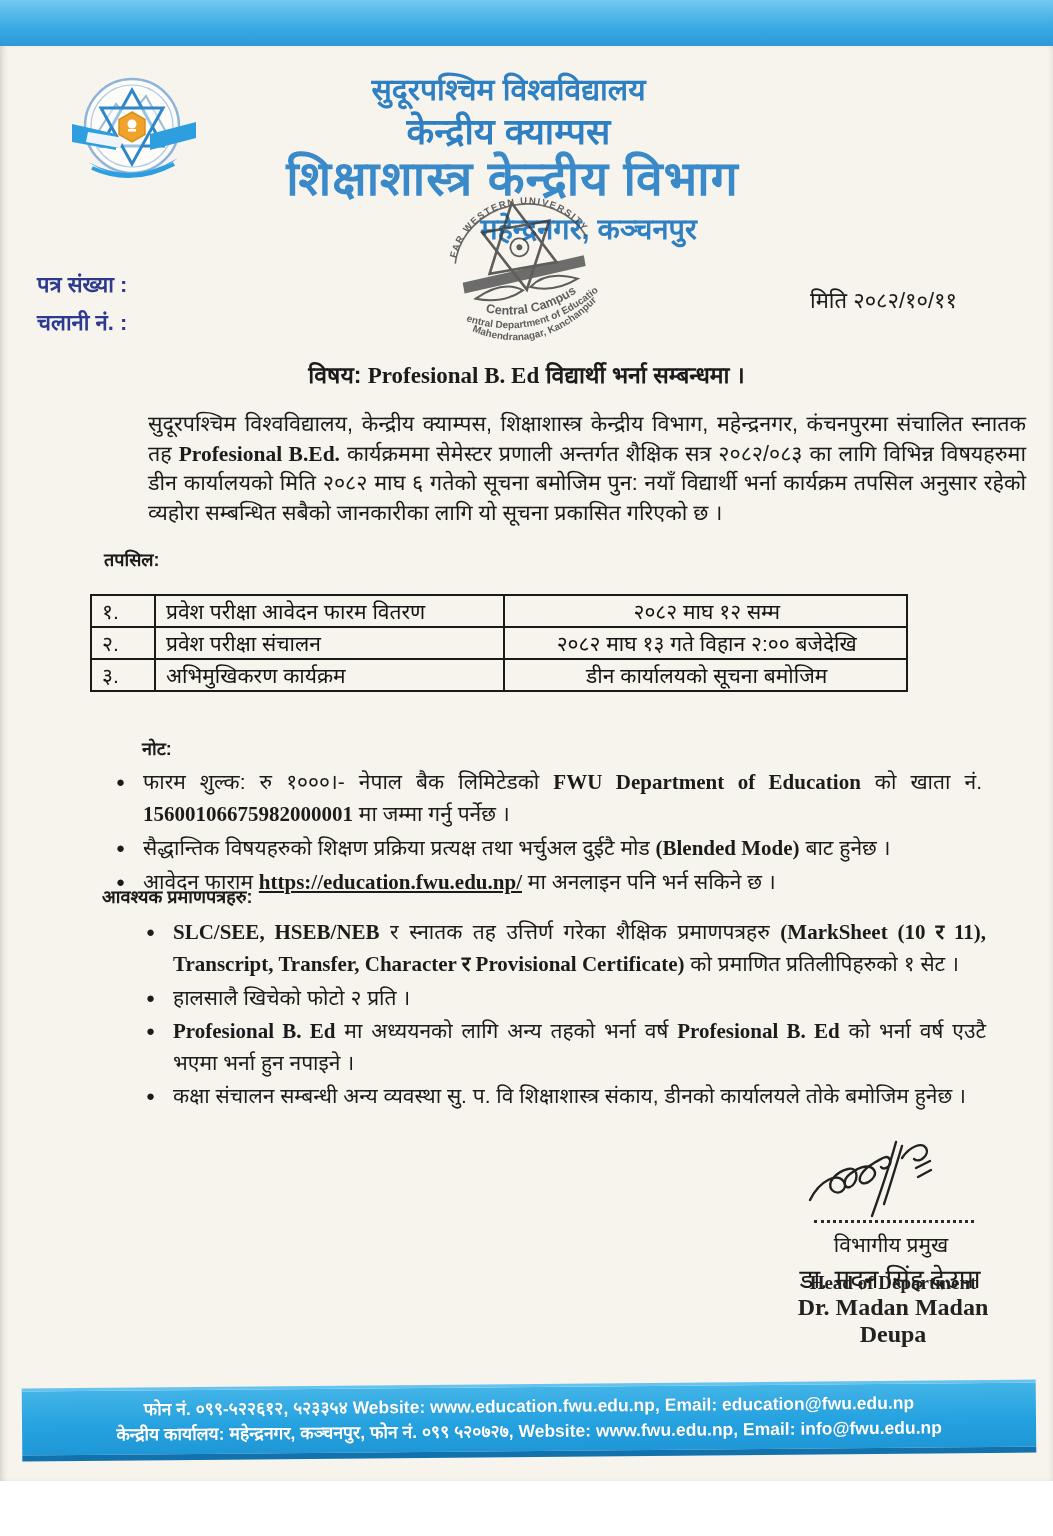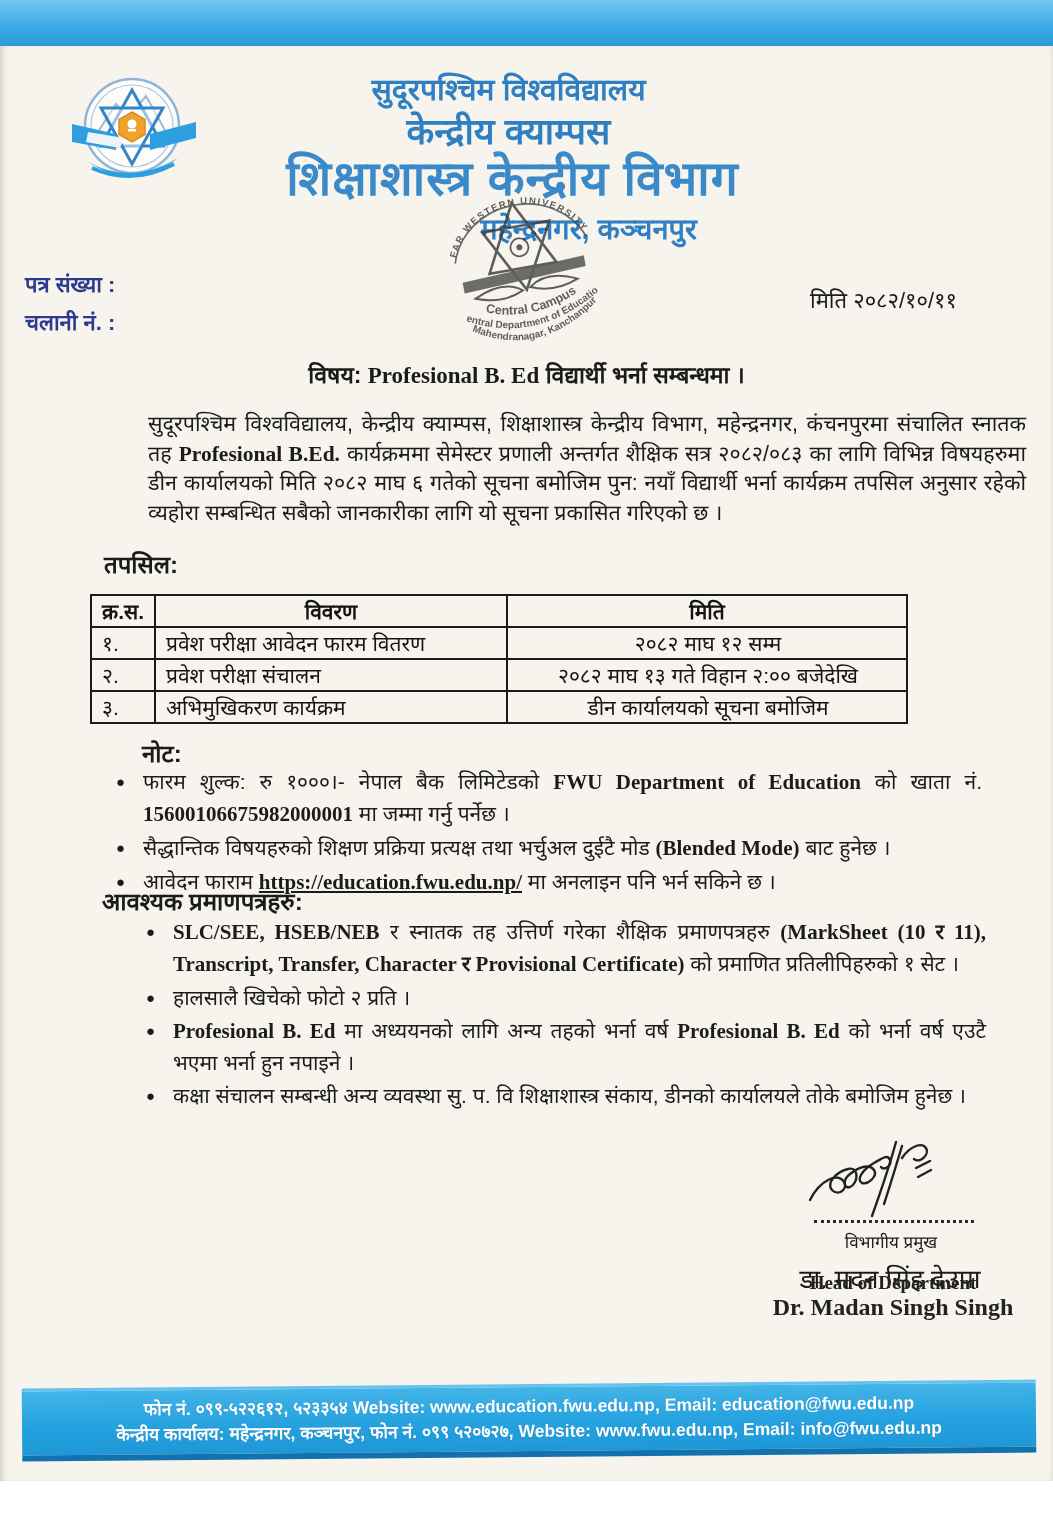--- a/index.html
+++ b/index.html
@@ -12,48 +12,48 @@
     border-bottom:2px solid #bfe2f2;}
   .paper{left:0;top:46px;width:1053px;height:1435px;background:#f7f4ee;
     box-shadow:inset 6px 0 8px -6px rgba(120,110,90,.45), inset -4px 0 6px -5px rgba(120,110,90,.3);}
 
   .lh{left:0;width:1053px;text-align:center;color:#2f80c2;}
   .lh1{top:68px;font-size:30px;font-weight:600;transform:translateX(-18px);}
   .lh2{top:106px;font-size:36px;font-weight:700;transform:translateX(-18px);}
   .lh3{top:144px;font-size:48px;font-weight:700;color:#3a8aca;letter-spacing:1px;transform:translateX(-14px);}
   .lh4{top:208px;font-size:29px;font-weight:600;transform:translateX(62px);}
 
-  .meta{font-size:22px;color:#2c3a8f;font-weight:600;}
+  .meta{font-size:22px;color:#2c3a8f;font-weight:600;margin-left:12px;}
   .date-line{font-size:22px;color:#1b1b1b;}
 
   .subject{left:0;top:358px;width:1053px;text-align:center;font-size:23px;font-weight:700;}
 
   .body-par{left:104px;top:410px;width:878px;font-size:21.5px;line-height:29.5px;text-align:justify;margin-left:44px;}
 
-  .h-bold{font-size:24px;font-weight:700;}
+  .h-bold{font-size:18px;font-weight:700;}
 
   table.dtable{position:absolute;left:90px;top:594px;width:818px;border-collapse:collapse;
     font-size:21px;color:#141414;}
   .dtable th,.dtable td{border:2.2px solid #1a1a1a;padding:1px 10px;height:26px;}
   .dtable th{font-weight:700;}
   .dtable .c1{width:42px;text-align:left;}
   .dtable th.c2{text-align:center;width:330px;}
   .dtable th.c3{text-align:center;}
   .dtable td.c2{text-align:left;}
   .dtable td.c3{text-align:center;padding-left:12px;}
 
   .blist{display:flex;flex-direction:column;gap:2px;}
   .bitem{display:flex;align-items:flex-start;font-size:21px;line-height:31px;text-align:justify;}
   .bdot{flex:none;width:27px;font-size:15px;line-height:31px;}
 
   .seg-b{font-family:"Liberation Serif","DejaVu Serif",serif;font-weight:700;}
   .seg-u{text-decoration:underline;}
 
   .sig-dots{left:814px;top:1220px;width:160px;border-bottom:3.5px dotted #2a2a2a;height:0;}
-  .sig-np1{left:796px;top:1230px;width:190px;text-align:center;font-size:17px;}
+  .sig-np1{left:796px;top:1230px;width:190px;text-align:center;font-size:21px;}
   .sig-np2{left:780px;top:1260px;width:220px;text-align:center;font-size:26px;}
   .sig-en1{left:762px;top:1294px;width:262px;text-align:center;font-size:24px;font-weight:700;
            font-family:"Liberation Serif","DejaVu Serif",serif;color:#222;}
   .sig-en2{left:762px;top:1272px;width:262px;text-align:center;font-size:19px;font-weight:700;
            font-family:"Liberation Serif","DejaVu Serif",serif;color:#222;}
 
   .footer-band{left:22px;top:1384px;width:1014px;height:64px;transform:rotate(-0.5deg);
     background:linear-gradient(180deg,#43b4e7 0%,#25a2e0 55%,#1f97d6 100%);
     border-top:3px solid #65c3ee;border-bottom:6px solid #1172ae;
     display:flex;flex-direction:column;justify-content:center;}
@@ -127,25 +127,20 @@
   <div class="abs date-line" style="left:810px;top:284px;">मिति २०८२/१०/११</div>
 
   <div class="abs subject"><span>विषय:  </span><span class="seg-b">Profesional B. Ed</span><span> विद्यार्थी भर्ना सम्बन्धमा ।</span></div>
 
   <div class="abs body-par"><span>सुदूरपश्चिम विश्वविद्यालय, केन्द्रीय क्याम्पस, शिक्षाशास्त्र केन्द्रीय विभाग, महेन्द्रनगर, कंचनपुरमा संचालित स्नातक तह </span><span class="seg-b">Profesional B.Ed.</span><span> कार्यक्रममा सेमेस्टर प्रणाली अन्तर्गत शैक्षिक सत्र २०८२/०८३ का लागि विभिन्न विषयहरुमा डीन कार्यालयको मिति २०८२ माघ ६ गतेको सूचना बमोजिम पुन: नयाँ विद्यार्थी भर्ना कार्यक्रम तपसिल अनुसार रहेको व्यहोरा सम्बन्धित सबैको जानकारीका लागि यो सूचना प्रकासित गरिएको छ ।</span></div>
 
   <div class="abs h-bold" style="left:104px;top:547px;">तपसिल:</div>
 
   <table class="dtable">
     <tbody>
-        <tr>
-      <th class="c1">क्र.स.</th>
-      <th class="c2">विवरण</th>
-      <th class="c3">मिति</th>
-    </tr>
     <tr>
       <td class="c1">१.</td>
       <td class="c2">प्रवेश परीक्षा आवेदन फारम वितरण</td>
       <td class="c3">२०८२ माघ १२ सम्म</td>
     </tr>
     <tr>
       <td class="c1">२.</td>
       <td class="c2">प्रवेश परीक्षा संचालन</td>
       <td class="c3">२०८२ माघ १३ गते विहान २:०० बजेदेखि</td>
     </tr>
@@ -199,21 +194,21 @@
       <path d="M92 8 C86 30 78 54 68 82"></path>
       <path d="M98 12 C92 32 86 52 80 70"></path>
       <path d="M98 24 C106 12 118 8 122 14 C126 20 116 30 110 25"></path>
       <path d="M112 34 l14 -7"></path>
       <path d="M114 43 l13 -7"></path>
     </g>
   </svg>
   <div class="abs sig-dots"></div>
   <div class="abs sig-np1">विभागीय प्रमुख</div>
   <div class="abs sig-np2">डा. मदन सिंह देउपा</div>
-  <div class="abs sig-en1">Dr. Madan Singh Singh</div>
+  <div class="abs sig-en1">Dr. Madan Madan Deupa</div>
   <div class="abs sig-en2">Head of Department</div>
 
   <div class="abs footer-band">
     <div class="fl">फोन नं. ०९९-५२२६१२, ५२३३५४ Website: www.education.fwu.edu.np, Email: education@fwu.edu.np</div>
     <div class="fl">केन्द्रीय कार्यालय: महेन्द्रनगर, कञ्चनपुर, फोन नं. ०९९ ५२०७२७, Website: www.fwu.edu.np, Email: info@fwu.edu.np</div>
   </div>
 
   <div class="abs scan-bar">
     
     

